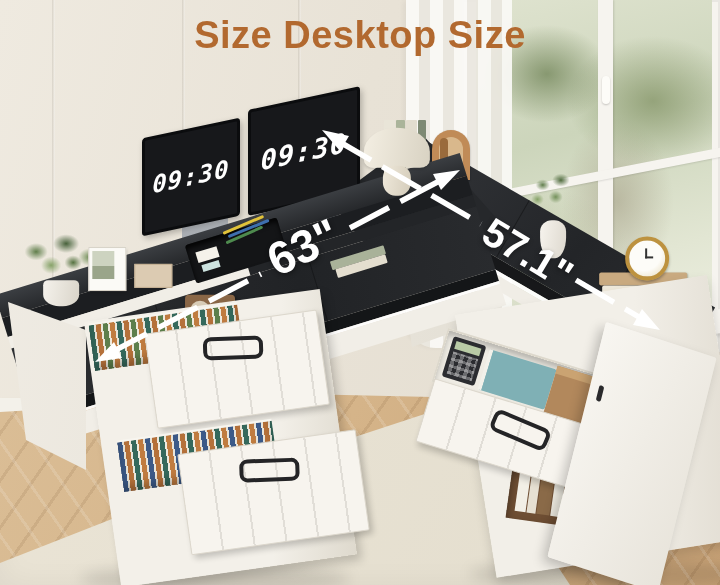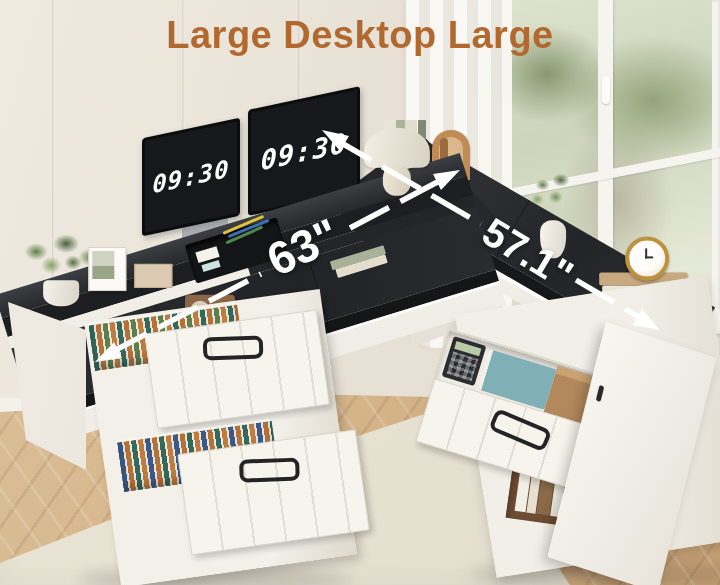--- a/index.html
+++ b/index.html
@@ -347,14 +347,14 @@
     <g fill="#ffffff">
       <polygon points="95,362 122,358 114,342"></polygon>
       <polygon points="460,170 441,190 433,174"></polygon>
       <polygon points="322,130 340,151 349,136"></polygon>
       <polygon points="660,330 633,325 642,309"></polygon>
     </g>
   </svg>
   <div class="abs dim-label dim-63">63"</div>
   <div class="abs dim-label dim-571">57.1"</div>
 
-  <div class="abs title">Large Desktop Large</div>
+  <div class="abs title">Size Desktop Size</div>
 </div>
 
 </body></html>

